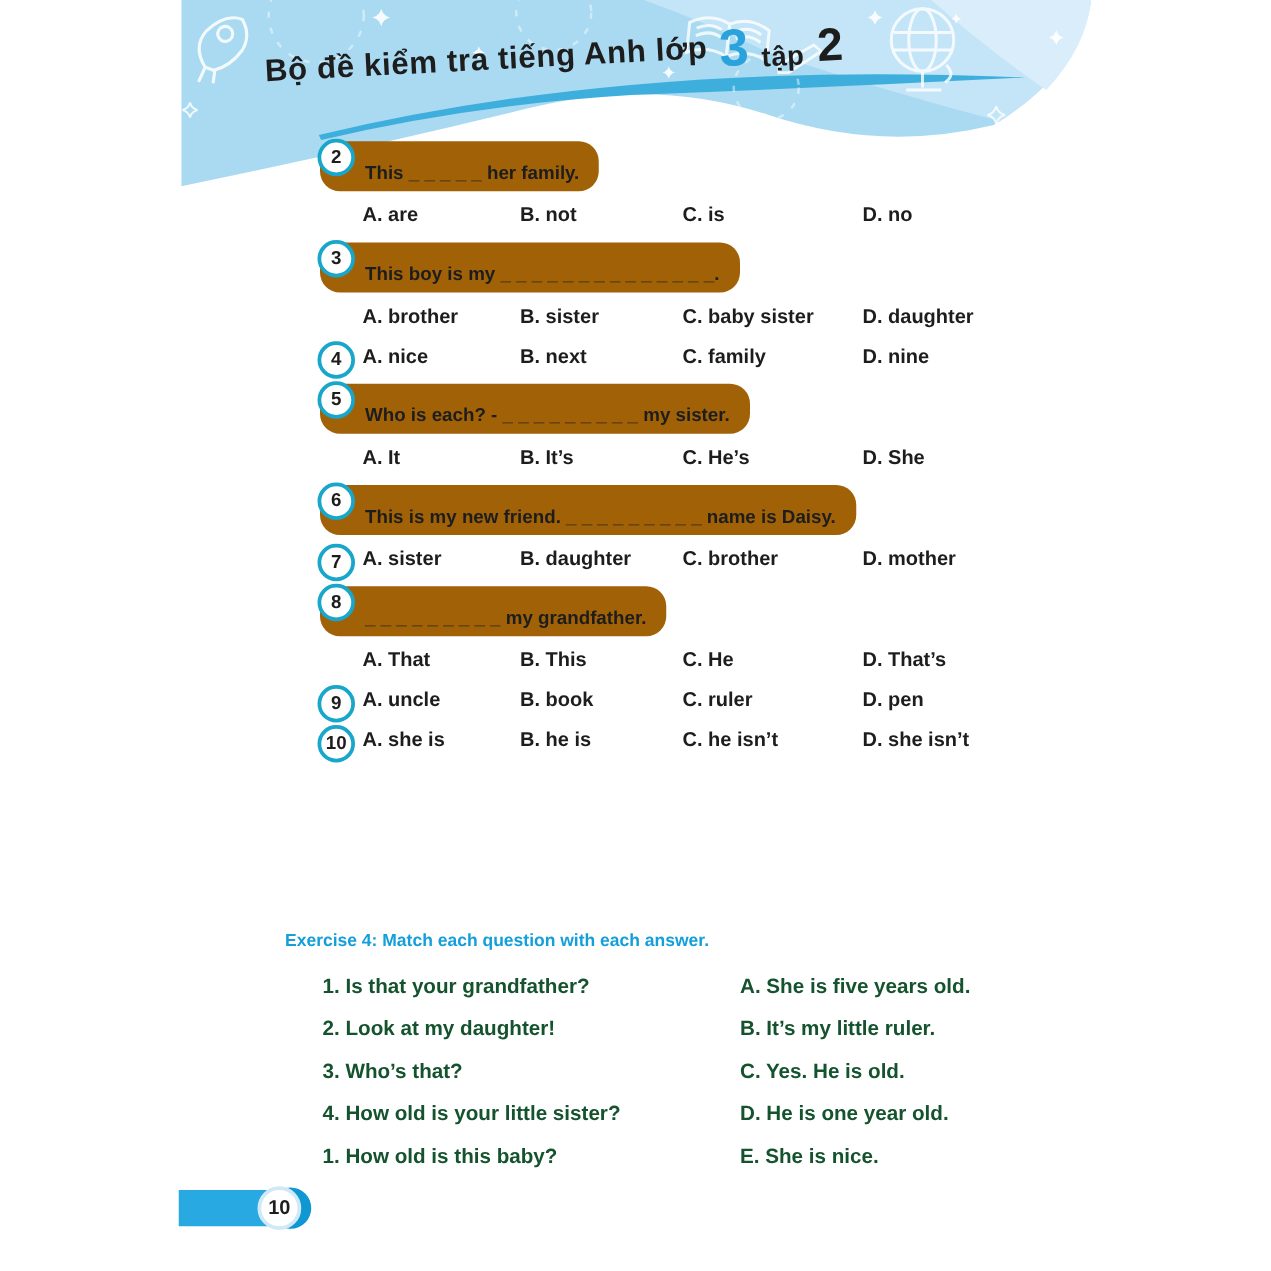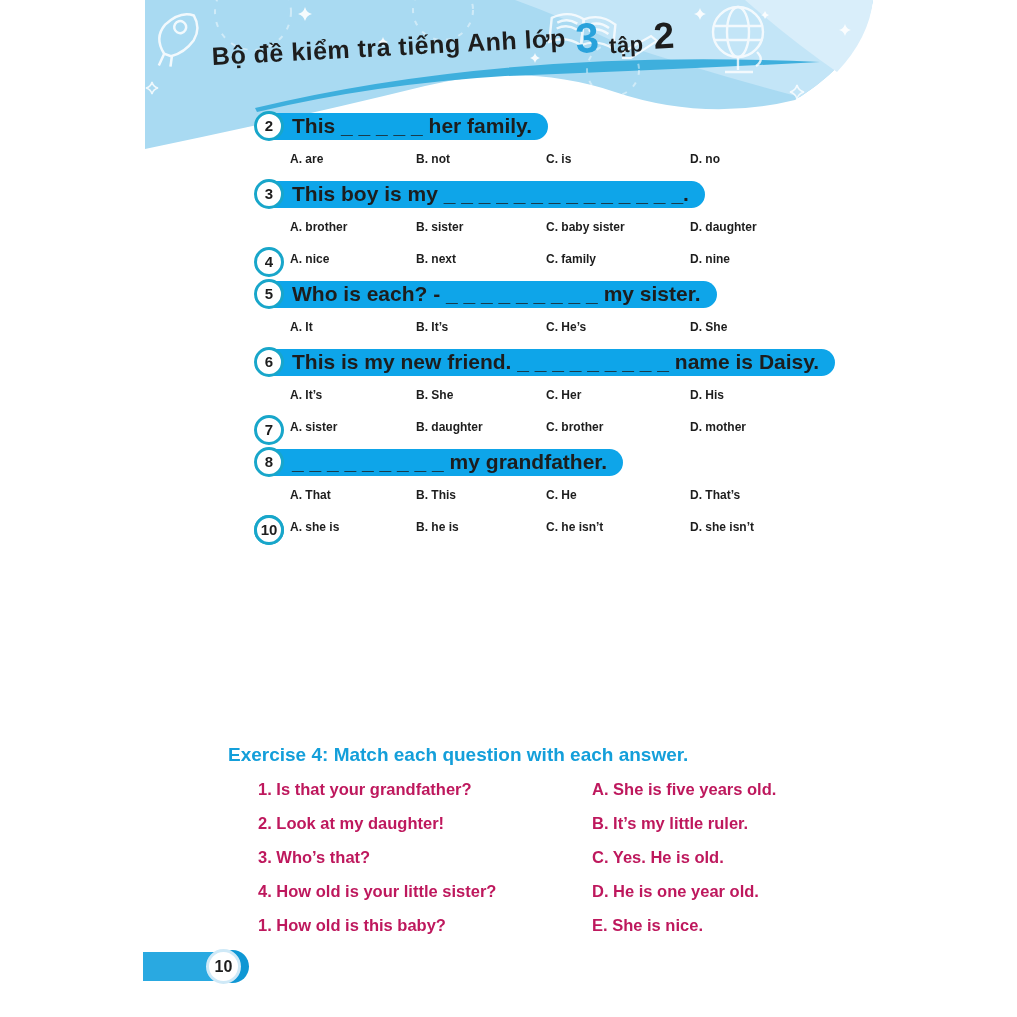--- a/index.html
+++ b/index.html
@@ -14,43 +14,43 @@
     transform:rotate(-3deg);transform-origin:left center;
     font-weight:bold;font-size:25px;color:#1d1d1d;letter-spacing:.5px;
   }
   .title .t-grade{font-size:42px;color:#2aa2db;vertical-align:-7px;padding:0 2px;}
   .title .t-mid{font-size:22px;vertical-align:-9px;}
   .title .t-vol{font-size:37px;vertical-align:-7px;padding-left:3px;}
   
   .questions{position:absolute;left:256px;top:113px;width:600px;}
   .q-block{position:relative;}
   .q-pill{
-    display:inline-block;background:#0ea5e9;border-radius:16px;
-    padding:3px 16px 4px 36px;font-weight:bold;font-size:21px;line-height:20px;
+    display:inline-block;background:#a16207;border-radius:16px;
+    padding:16px 16px 4px 36px;font-weight:bold;font-size:15px;line-height:20px;
     white-space:nowrap;color:#1d1d1d;
   }
   .q-num{
     position:absolute;left:-2px;top:-2px;width:24px;height:24px;border-radius:50%;
     background:#fff;border:3px solid #18a6ca;color:#1d1d1d;
     font-weight:bold;font-size:15px;line-height:24px;text-align:center;z-index:2;
   }
   .opts{
     display:grid;grid-template-columns:126px 130px 144px auto;
     padding-left:34px;margin:9px 0 11px 0;
-    font-weight:bold;font-size:12px;line-height:21px;color:#1d1d1d;
+    font-weight:bold;font-size:16px;line-height:21px;color:#1d1d1d;
   }
   
   .ex-heading{
     position:absolute;left:228px;top:744px;
-    font-weight:bold;font-size:19px;color:#149fda;
+    font-weight:bold;font-size:14px;color:#149fda;
   }
   .matching{
     position:absolute;left:258px;top:779px;
     display:grid;grid-template-columns:334px auto;grid-auto-rows:21px;
-    row-gap:13px;font-weight:bold;font-size:16.5px;line-height:21px;color:#be185d;
+    row-gap:13px;font-weight:bold;font-size:16.5px;line-height:21px;color:#14532d;
   }
   
   .page-pill{position:absolute;left:143px;top:952px;width:95px;height:29px;border-radius:0 15px 15px 0;background:#29a9e1;}
   .page-dark-circle{position:absolute;left:216px;top:950px;width:33px;height:33px;border-radius:50%;background:#0f97d4;}
   .page-circle{
     position:absolute;left:206px;top:949px;width:29px;height:29px;border-radius:50%;
     background:#fff;border:3px solid #cfe9f7;text-align:center;line-height:29px;
     font-weight:bold;font-size:16px;color:#1d1d1d;
   }
 </style>
@@ -158,26 +158,20 @@
         <span>A. It</span>
         <span>B. It’s</span>
         <span>C. He’s</span>
         <span>D. She</span>
       </div>
     </div>
 
     <div class="q-block">
       <span class="q-num">6</span>
       <span class="q-pill">This is my new friend. _ _ _ _ _ _ _ _ _ name is Daisy.</span>
-      <div class="opts">
-        <span>A. It’s</span>
-        <span>B. She</span>
-        <span>C. Her</span>
-        <span>D. His</span>
-      </div>
     </div>
 
     <div class="q-block">
       <span class="q-num">7</span>
       <div class="opts">
         <span>A. sister</span>
         <span>B. daughter</span>
         <span>C. brother</span>
         <span>D. mother</span>
       </div>
@@ -189,20 +183,26 @@
       <div class="opts">
         <span>A. That</span>
         <span>B. This</span>
         <span>C. He</span>
         <span>D. That’s</span>
       </div>
     </div>
 
     <div class="q-block">
       <span class="q-num">9</span>
+      <div class="opts">
+        <span>A. uncle</span>
+        <span>B. book</span>
+        <span>C. ruler</span>
+        <span>D. pen</span>
+      </div>
     </div>
 
     <div class="q-block">
       <span class="q-num">10</span>
       <div class="opts">
         <span>A. she is</span>
         <span>B. he is</span>
         <span>C. he isn’t</span>
         <span>D. she isn’t</span>
       </div>

